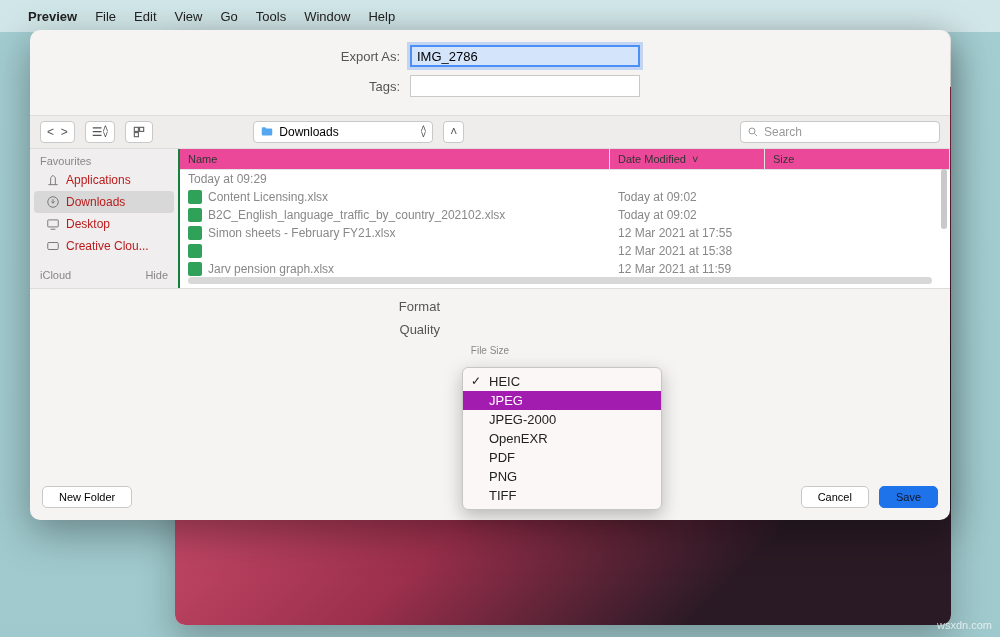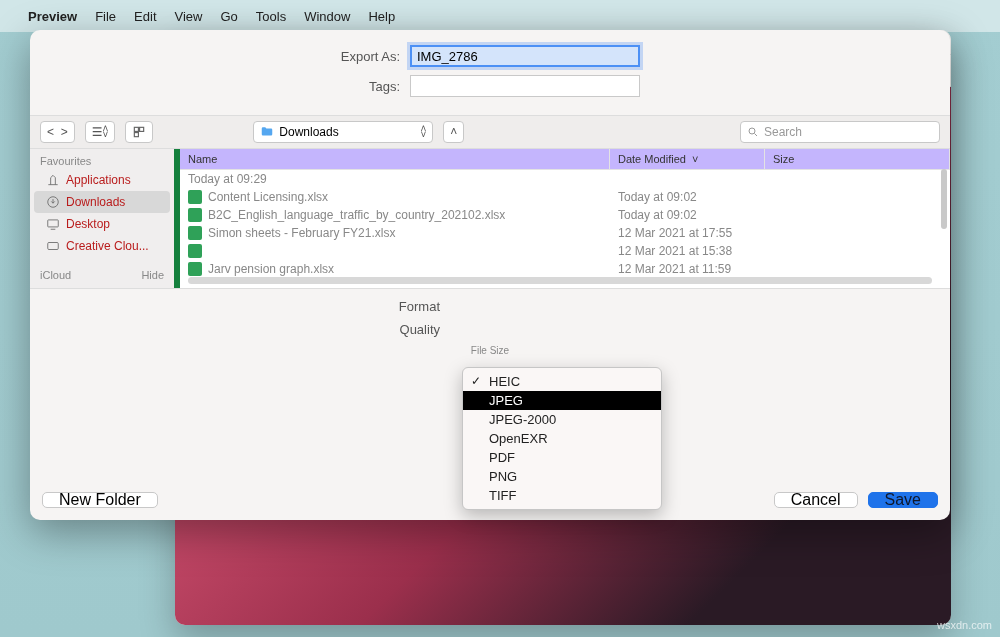--- a/index.html
+++ b/index.html
@@ -27,48 +27,48 @@
 .row label { width:350px; text-align:right; font-size:13px; color:#555;}
 .row input { width:230px; height:22px; border:1px solid #c9c9c9; border-radius:0; padding:0 5px; font-size:13px; background:#fff;}
 .row input.focus { border:2px solid #4c90f5; box-shadow:0 0 0 3px rgba(76,144,245,0.3); background:#d4e4fb;}
 .pathbar { height:34px; border-top:1px solid #ddd; border-bottom:1px solid #ddd; background:#efedec; display:flex; align-items:center; padding:0 10px; gap:10px;}
 .navbtn { height:22px; border:1px solid #c8c8c8; border-radius:4px; background:#fff; display:flex; align-items:center; justify-content:center; padding:0 6px; font-size:12px; color:#555;}
 .loc { width:180px; height:22px; border:1px solid #c8c8c8; border-radius:4px; background:#fff; display:flex; align-items:center; padding:0 6px; font-size:12px; gap:5px;}
 .loc svg{width:14px;height:14px;}
 .pathbar .spacer{flex:0 0 80px;}
 .pathbar-search { width:200px; height:22px; border:1px solid #c8c8c8; border-radius:4px; background:#fff; display:flex; align-items:center; padding:0 6px; font-size:12px; color:#999; gap:5px;}
 .browser { display:flex; height:140px; border-bottom:1px solid #ddd;}
-.sidebar { width:150px; background:#f0eeee; border-right:6px solid #15803d; font-size:12px; overflow:hidden;}
+.sidebar { width:150px; background:#f0eeee; border-right:2px solid #15803d; font-size:12px; overflow:hidden;}
 .sb-head { padding:6px 10px 2px 10px; color:#888; font-size:11px; display:flex; justify-content:space-between;}
 .sb-item { padding:4px 10px 4px 16px; display:flex; align-items:center; gap:6px; color:#b91c1c;}
 .sb-item.sel { background:#d8d8d8; border-radius:4px; margin:0 4px; padding-left:12px;}
 .sb-item svg{width:14px;height:14px;stroke:#6b6b6b;fill:none;stroke-width:1.5;}
 .filelist { flex:1; background:#fff; position:relative; font-size:12px; color:#888;}
-.fl-head { display:flex; border-bottom:1px solid #e3e3e3; background:#c4b5fd; color:#333; font-size:11px;}
+.fl-head { display:flex; border-bottom:1px solid #e3e3e3; background:#ec4899; color:#333; font-size:11px;}
 .fl-head div { padding:4px 8px; border-right:1px solid #e3e3e3;}
 .col-name{width:430px;} .col-date{width:155px;} .col-size{flex:1;}
 .fl-row { display:flex; padding:2px 8px; align-items:center; gap:6px;}
 .fl-row .nm{width:424px; display:flex; align-items:center; gap:6px;}
 .fl-row .dt{width:155px;}
 .fileicon{width:14px;height:14px;border-radius:2px;}
 .ic-doc{background:#4a8de0;} .ic-xls{background:#2fa158;}
 .scrollbar{position:absolute; right:3px; top:20px; width:6px; height:60px; background:#c9c9c9; border-radius:3px;}
 .scrolltrack{position:absolute; left:8px; right:18px; bottom:4px; height:7px; background:#d8d8d8; border-radius:4px;}
 .options { padding:10px 0 6px 0; }
 .opt-row { display:flex; align-items:center; margin-bottom:8px; gap:8px;}
 .opt-row label { width:410px; text-align:right; font-size:13px; color:#555;}
 .filesize { text-align:center; font-size:10px; color:#888; margin-top:4px;}
 .footer { position:absolute; bottom:12px; left:12px; right:12px; display:flex; align-items:center;}
 .footer .spacer{flex:1;}
-.btn { height:16px; padding:0 16px; border:1px solid #c8c8c8; border-radius:5px; background:#fff; font-size:16px; display:flex; align-items:center;}
+.btn { height:22px; padding:0 16px; border:1px solid #c8c8c8; border-radius:5px; background:#fff; font-size:11px; display:flex; align-items:center;}
 .btn.primary { background:#1f73ea; color:#0f172a; border-color:#1f73ea; margin-left:10px;}
 
 .dropdown { position:absolute; left:432px; top:337px; width:200px; background:#faf7f6; border:1px solid #c6c6c6; border-radius:6px; box-shadow:0 6px 18px rgba(0,0,0,0.25); padding:4px 0; font-size:13px;}
 .dd-item { padding:2px 10px 2px 26px; position:relative; color:#222;}
-.dd-item.sel { background:#000000; color:#fff;}
+.dd-item.sel { background:#a21caf; color:#fff;}
 .dd-item .chk { position:absolute; left:8px; top:2px; font-size:12px;}
 .chevrons{display:inline-block;font-size:10px;line-height:6px;color:#555;text-align:center;}
 .watermark{position:absolute;right:8px;bottom:6px;font-size:11px;color:rgba(255,255,255,0.7);}
 </style>
 </head>
 <body>
 
 <div class="menubar">
   <span class="apple"></span>
   <span class="appname">Preview</span>

